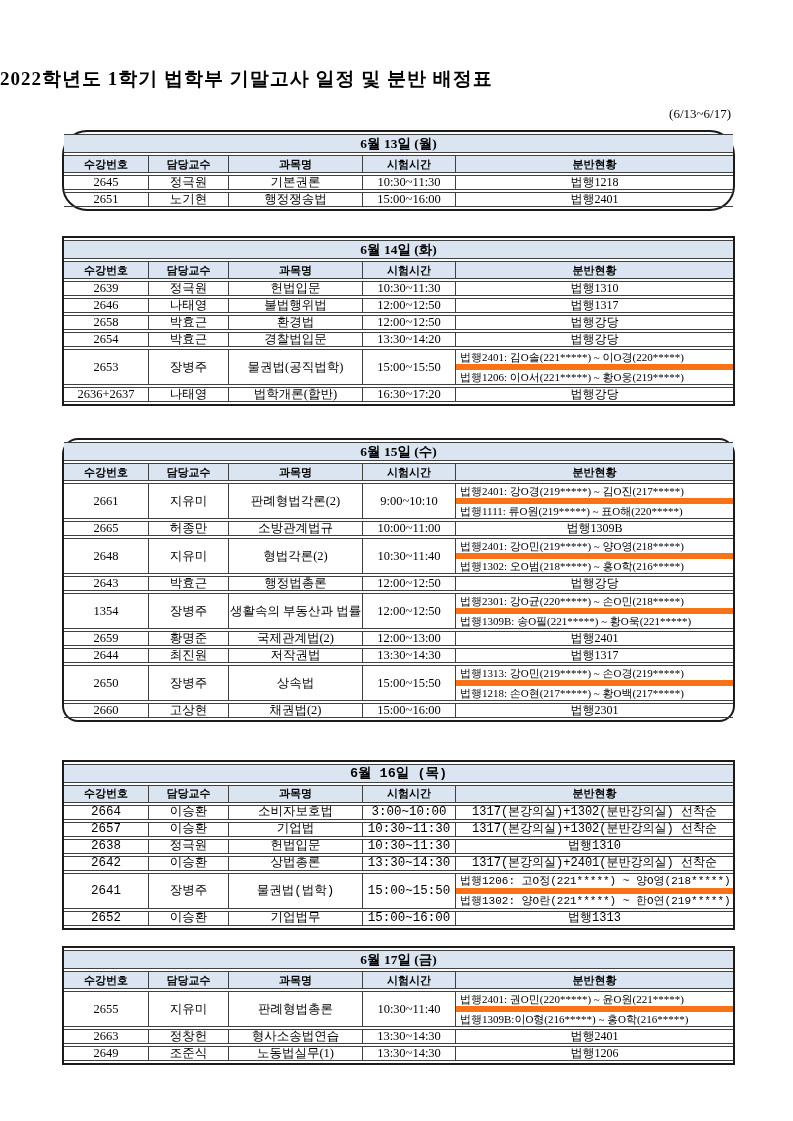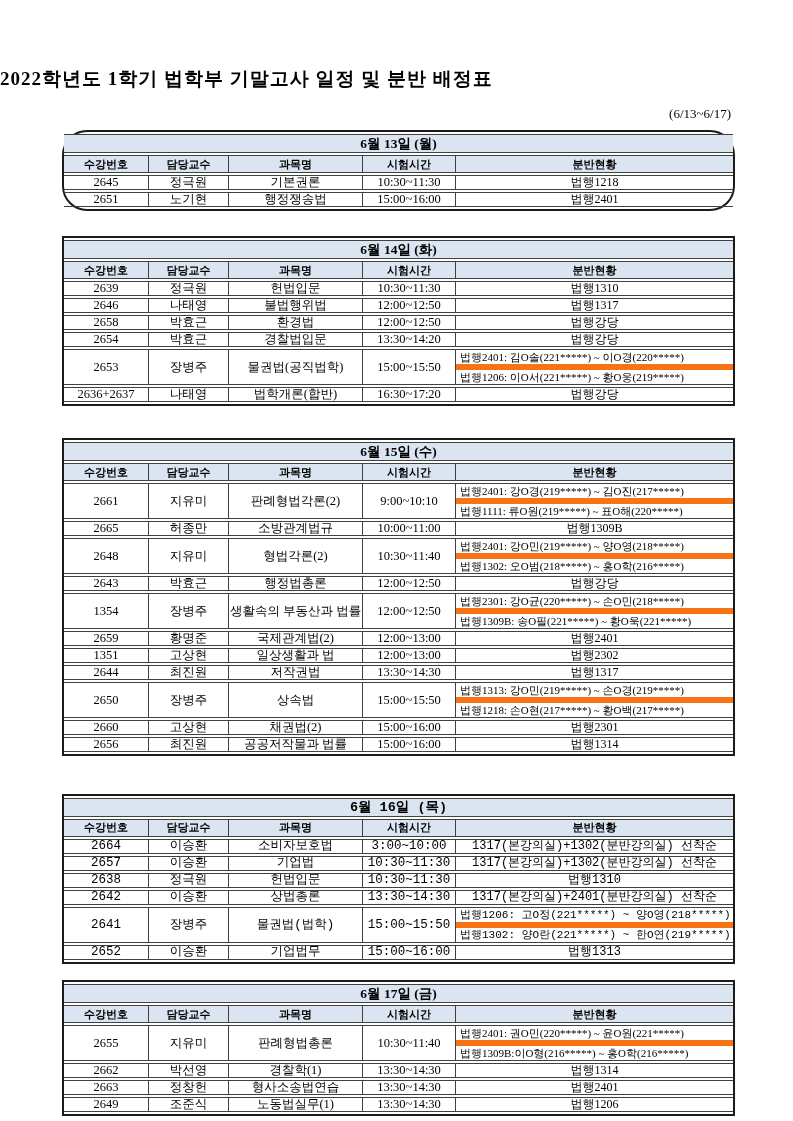--- a/index.html
+++ b/index.html
@@ -33,21 +33,21 @@
   table.exam-table {
     border-collapse: separate;
     border-spacing: 0 2px;
     table-layout: fixed;
     width: 669px;
     border: 2px solid #1b1b1b;
     background: #ffffff;
   }
   table.exam-table:nth-of-type(1) { margin-top: 8px; border-radius: 25px;  }
   table.exam-table:nth-of-type(2) { margin-top: 25px; }
-  table.exam-table:nth-of-type(3) { margin-top: 32px; }
+  table.exam-table:nth-of-type(3) { margin-top: 32px; border-radius: 16px; }
   table.exam-table:nth-of-type(4) { margin-top: 38px; font-family: Liberation Mono, monospace; }
   table.exam-table:nth-of-type(5) { margin-top: 16px; }
   table.exam-table td {
     border-top: 1px solid #404040;
     border-bottom: 1px solid #404040;
     border-left: 1px solid #404040;
     padding: 0;
     text-align: center;
     vertical-align: middle;
     white-space: nowrap;
@@ -259,27 +259,20 @@
               </td>
             </tr>
             <tr class="data-row">
               <td class="c-no">2659</td>
               <td class="c-prof">황명준</td>
               <td class="c-course">국제관계법(2)</td>
               <td class="c-time">12:00~13:00</td>
               <td class="c-sections single">법행2401</td>
             </tr>
             <tr class="data-row">
-              <td class="c-no">1351</td>
-              <td class="c-prof">고상현</td>
-              <td class="c-course">일상생활과 법</td>
-              <td class="c-time">12:00~13:00</td>
-              <td class="c-sections single">법행2302</td>
-            </tr>
-            <tr class="data-row">
               <td class="c-no">2644</td>
               <td class="c-prof">최진원</td>
               <td class="c-course">저작권법</td>
               <td class="c-time">13:30~14:30</td>
               <td class="c-sections single">법행1317</td>
             </tr>
             <tr class="data-row">
               <td class="c-no">2650</td>
               <td class="c-prof">장병주</td>
               <td class="c-course">상속법</td>
@@ -288,27 +281,20 @@
                 <div class="sec-line">법행1313: 강O민(219*****) ~ 손O경(219*****)</div>
                 <div class="sec-line">법행1218: 손O현(217*****) ~ 황O백(217*****)</div>
               </td>
             </tr>
             <tr class="data-row">
               <td class="c-no">2660</td>
               <td class="c-prof">고상현</td>
               <td class="c-course">채권법(2)</td>
               <td class="c-time">15:00~16:00</td>
               <td class="c-sections single">법행2301</td>
-            </tr>
-            <tr class="data-row">
-              <td class="c-no">2656</td>
-              <td class="c-prof">최진원</td>
-              <td class="c-course">공공저작물과 법률</td>
-              <td class="c-time">15:00~16:00</td>
-              <td class="c-sections single">법행1314</td>
             </tr>
           </tbody>
         </table>
         <table class="exam-table">
           <colgroup>
             <col style="width: 84px;">
             <col style="width: 80px;">
             <col style="width: 134px;">
             <col style="width: 93px;">
             <col style="width: 278px;">
@@ -394,27 +380,20 @@
               <td class="c-no">2655</td>
               <td class="c-prof">지유미</td>
               <td class="c-course">판례형법총론</td>
               <td class="c-time">10:30~11:40</td>
               <td class="c-sections">
                 <div class="sec-line">법행2401: 권O민(220*****) ~ 윤O원(221*****)</div>
                 <div class="sec-line">법행1309B:이O형(216*****) ~ 홍O학(216*****)</div>
               </td>
             </tr>
             <tr class="data-row">
-              <td class="c-no">2662</td>
-              <td class="c-prof">박선영</td>
-              <td class="c-course">경찰학(1)</td>
-              <td class="c-time">13:30~14:30</td>
-              <td class="c-sections single">법행1314</td>
-            </tr>
-            <tr class="data-row">
               <td class="c-no">2663</td>
               <td class="c-prof">정창헌</td>
               <td class="c-course">형사소송법연습</td>
               <td class="c-time">13:30~14:30</td>
               <td class="c-sections single">법행2401</td>
             </tr>
             <tr class="data-row">
               <td class="c-no">2649</td>
               <td class="c-prof">조준식</td>
               <td class="c-course">노동법실무(1)</td>

